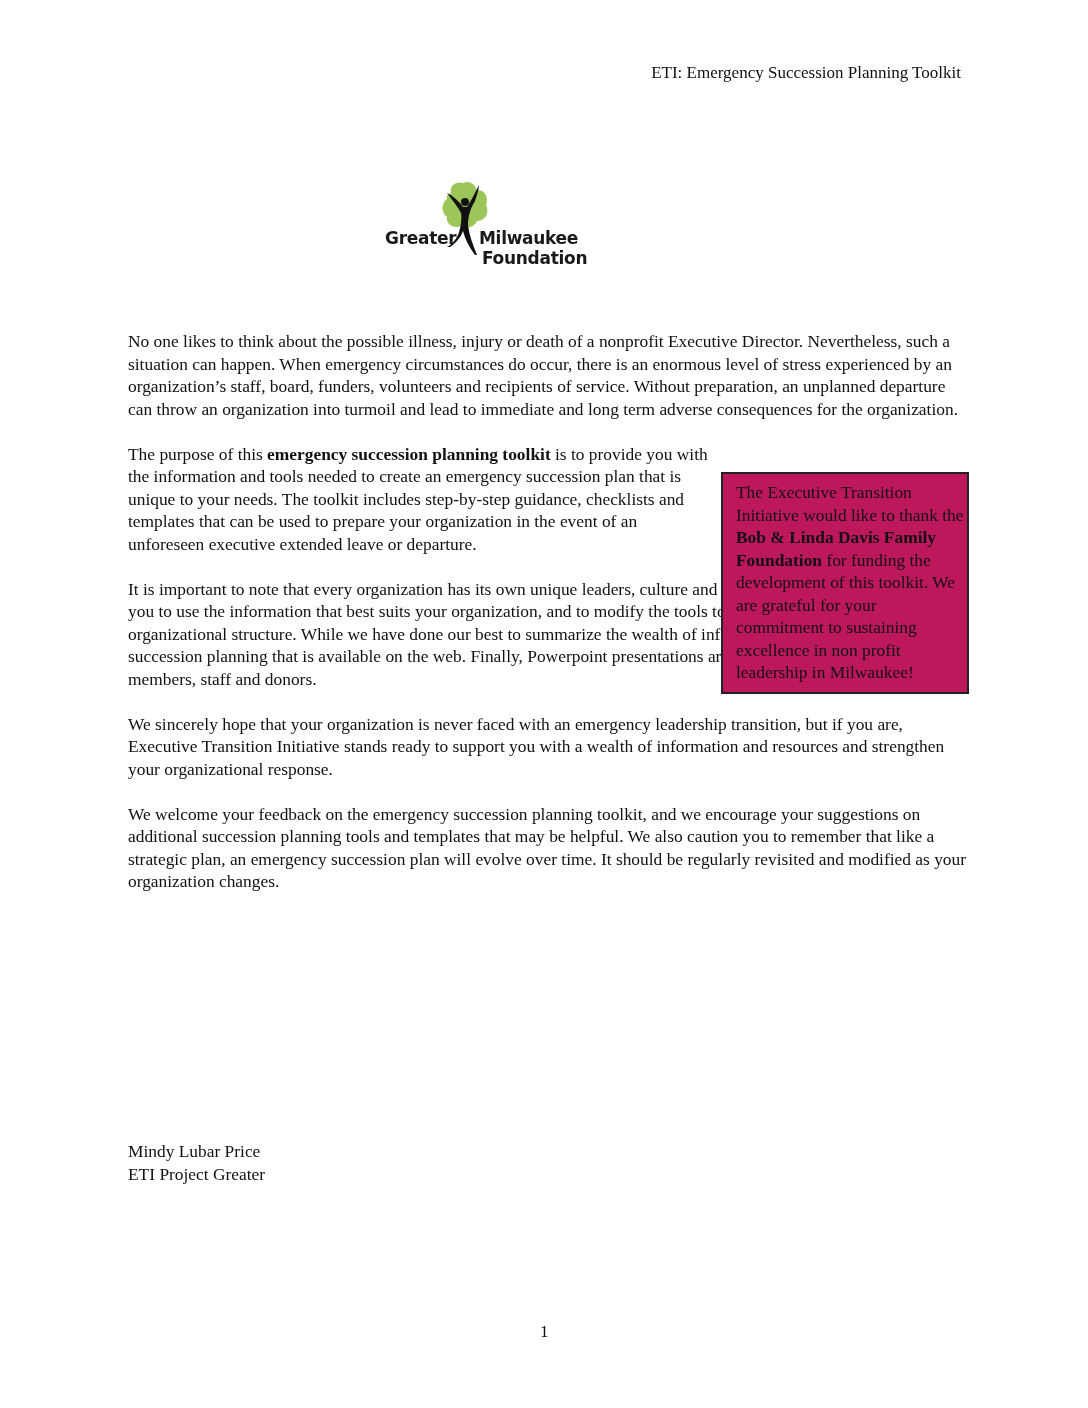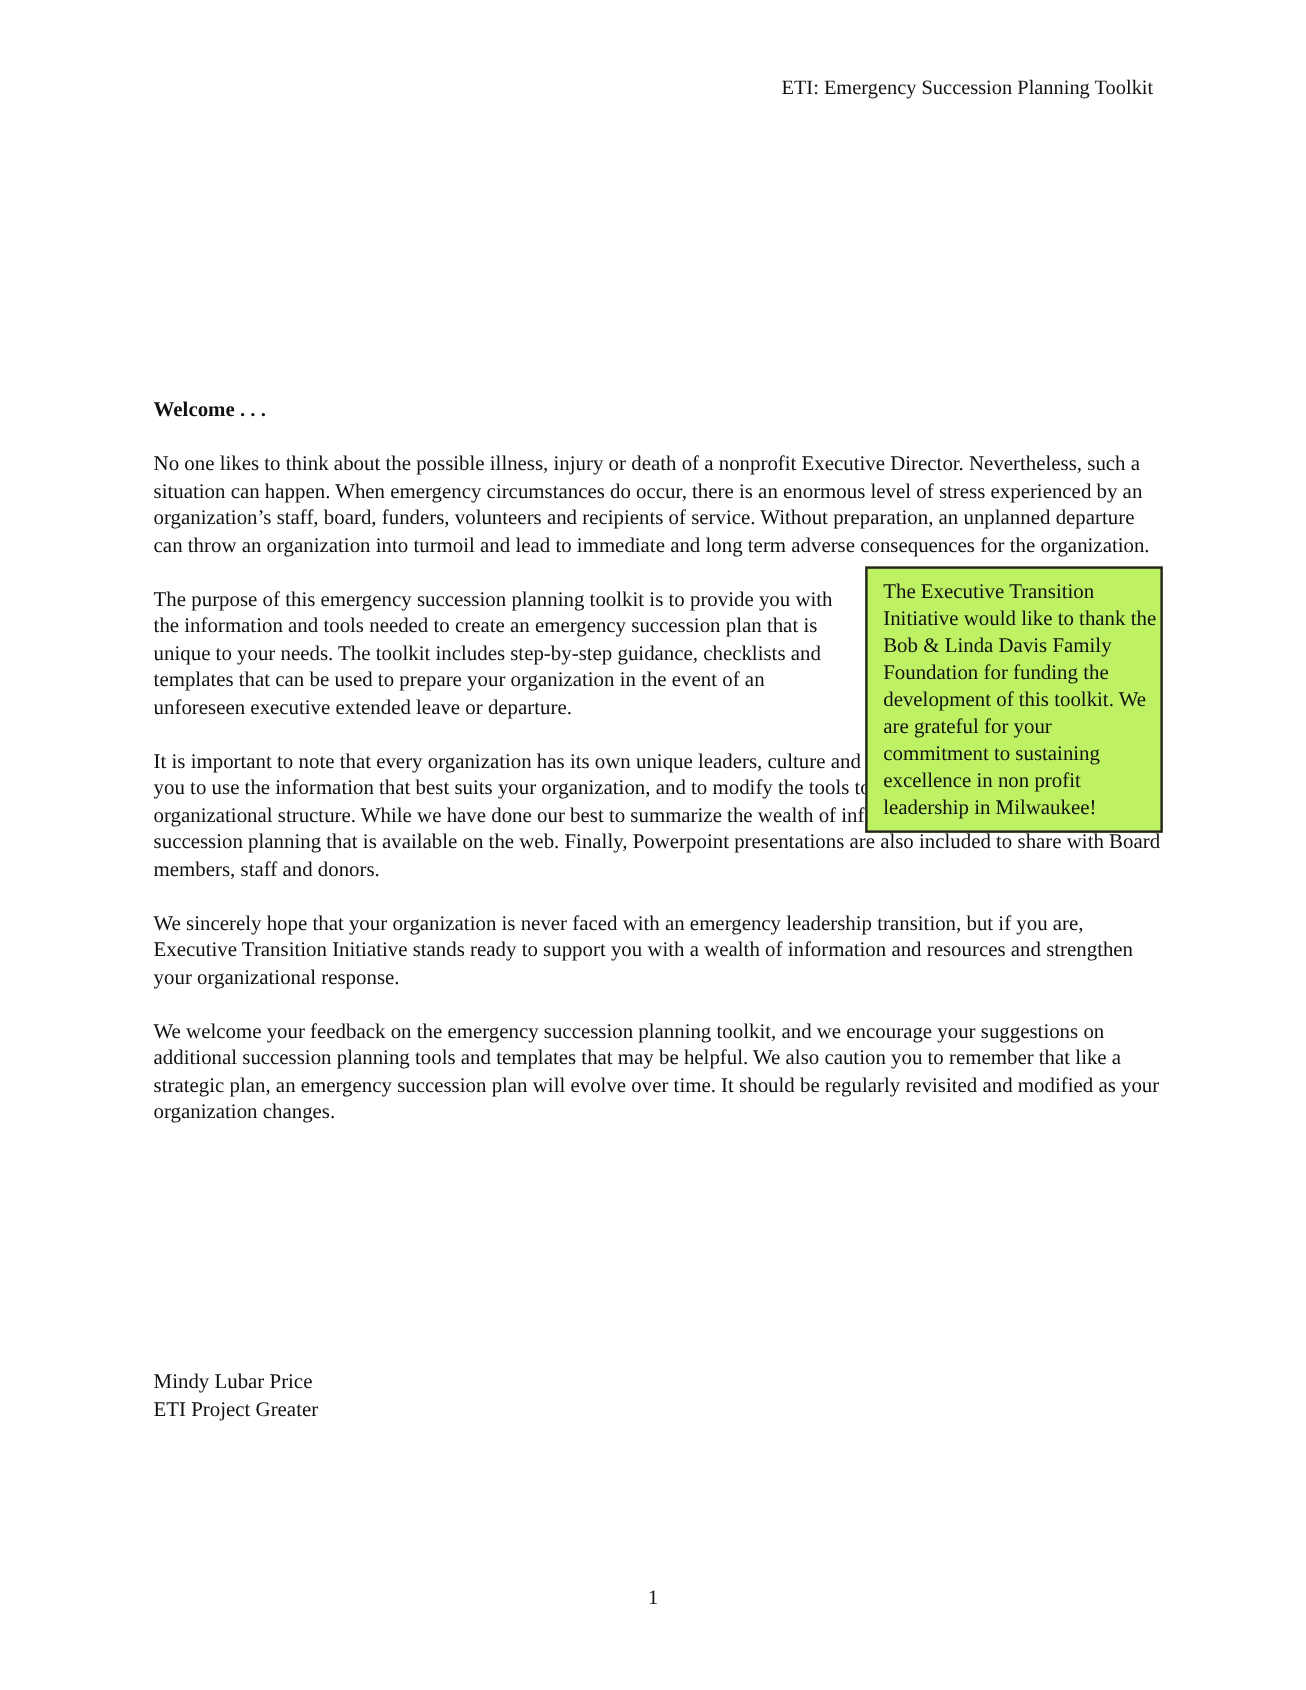--- a/index.html
+++ b/index.html
@@ -25,37 +25,46 @@
   .gmf-mil { position: absolute; left: 94px; top: 47px; font-family: "DejaVu Sans", sans-serif; font-weight: bold; font-size: 17px; letter-spacing: -0.3px; color: #1a1a1a; }
   .gmf-found { position: absolute; left: 97px; top: 67px; font-family: "DejaVu Sans", sans-serif; font-weight: bold; font-size: 17px; letter-spacing: -0.3px; color: #1a1a1a; }
 
   .content { position: absolute; left: 128px; top: 330px; width: 840px; font-size: 17.4px; line-height: 22.5px; }
   .content p { margin: 0 0 22.5px 0; }
   .welcome { font-weight: bold; }
   .p-narrow { width: 580px; }
   .callout {
     position: absolute; left: 721px; top: 472px; width: 248px; height: 222px;
     border: 2px solid #222; padding: 7px 0 0 13px; box-sizing: border-box;
-    font-size: 17.4px; line-height: 22.5px; background: #bef264;
+    font-size: 17.4px; line-height: 22.5px; background: #be185d;
   }
   .signature { position: absolute; left: 128px; top: 1140px; font-size: 17.4px; line-height: 22.5px; }
   .page-number { position: absolute; left: 540px; top: 1322px; font-size: 17px; }
-  b { font-weight: normal; }
+  b { font-weight: bold; }
 </style>
 </head>
 <body>
 
 <div class="header-title">ETI: Emergency Succession Planning Toolkit</div>
 
 <div class="logos">
 
+  <div class="gmf-logo">
+    <svg class="gmf-tree" width="50" height="80" viewBox="0 0 50 80">
+      <path d="M10,12 C8,4 16,0 22,2 C28,-1 34,3 36,9 C44,9 48,16 45,24 C49,32 44,40 36,40 C34,46 26,48 20,45 C12,48 5,43 6,36 C0,32 0,22 6,18 C5,15 7,13 10,12 Z" fill="#9DC65A"></path>
+      <path d="M6,12 C12,20 17,26 20,32 C21,38 20,46 17,54 C14,60 10,64 6,66 L9,66 C15,62 20,56 22,50 C24,58 28,66 34,74 L36,74 C32,64 28,54 27,44 C27,36 29,28 34,20 C36,14 38,8 38,4 C34,12 30,20 26,26 L22,26 C18,20 12,15 6,12 Z" fill="#111"></path>
+      <circle cx="24" cy="21" r="4" fill="#111"></circle>
+    </svg>
+    <span class="gmf-greater">Greater</span>
+    <span class="gmf-mil">Milwaukee</span>
+    <span class="gmf-found">Foundation</span>
+  </div>
 </div>
 
 <div class="content">
-  <p class="welcome">Welcome . . .</p>
   <p>No one likes to think about the possible illness, injury or death of a nonprofit Executive Director. Nevertheless, such a situation can happen. When emergency circumstances do occur, there is an enormous level of stress experienced by an organization’s staff, board, funders, volunteers and recipients of service. Without preparation, an unplanned departure can throw an organization into turmoil and lead to immediate and long term adverse consequences for the organization.</p>
   <p class="p-narrow"><span>The purpose of this </span><b>emergency succession planning toolkit</b><span> is to provide you with the information and tools needed to create an emergency succession plan that is unique to your needs. The toolkit includes step-by-step guidance, checklists and templates that can be used to prepare your organization in the event of an unforeseen executive extended leave or departure.</span></p>
   <p>It is important to note that every organization has its own unique leaders, culture and needs. Therefore, we encourage you to use the information that best suits your organization, and to modify the tools to address your specific organizational structure. While we have done our best to summarize the wealth of information about emergency succession planning that is available on the web. Finally, Powerpoint presentations are also included to share with Board members, staff and donors.</p>
   <p>We sincerely hope that your organization is never faced with an emergency leadership transition, but if you are, Executive Transition Initiative stands ready to support you with a wealth of information and resources and strengthen your organizational response.</p>
   <p>We welcome your feedback on the emergency succession planning toolkit, and we encourage your suggestions on additional succession planning tools and templates that may be helpful. We also caution you to remember that like a strategic plan, an emergency succession plan will evolve over time. It should be regularly revisited and modified as your organization changes.</p>
 </div>
 
 <div class="callout"><span>The Executive Transition Initiative would like to thank the </span><b>Bob &amp; Linda Davis Family Foundation</b><span> for funding the development of this toolkit. We are grateful for your commitment to sustaining excellence in non profit leadership in Milwaukee!</span></div>
 
 <div class="signature">

